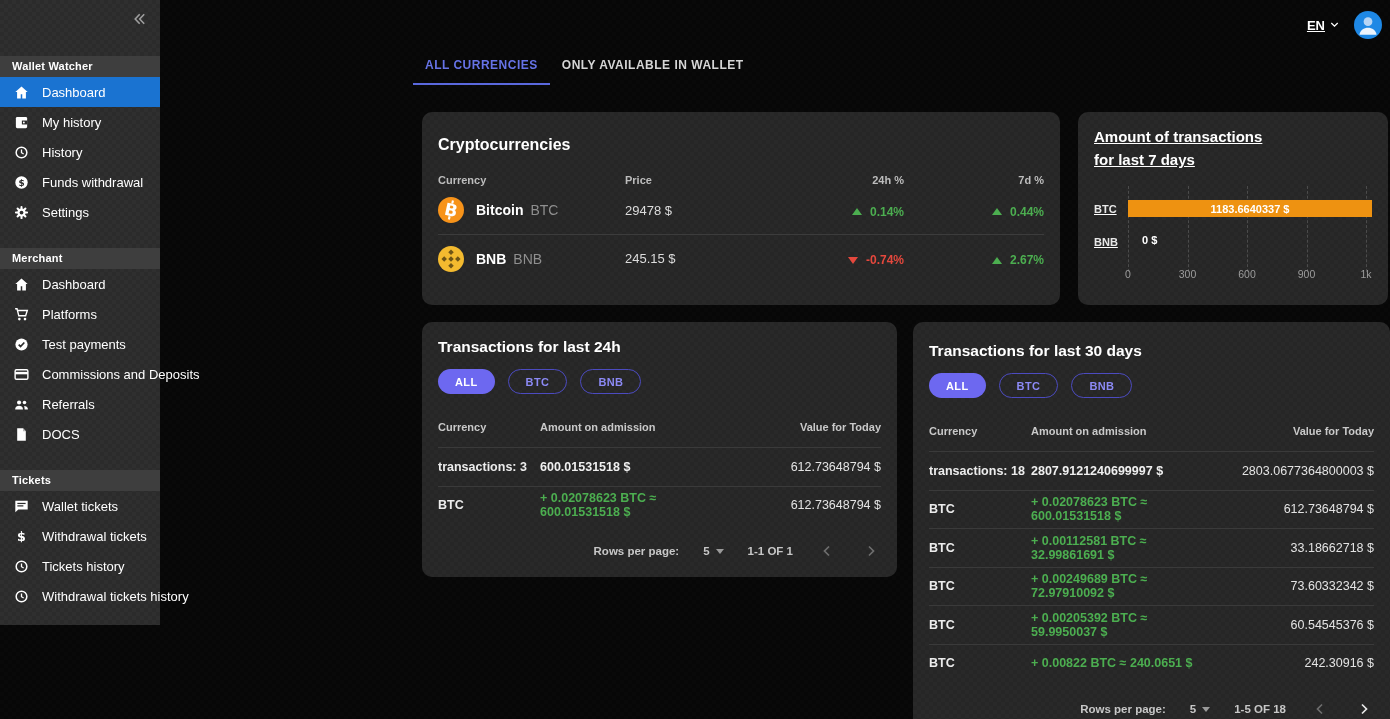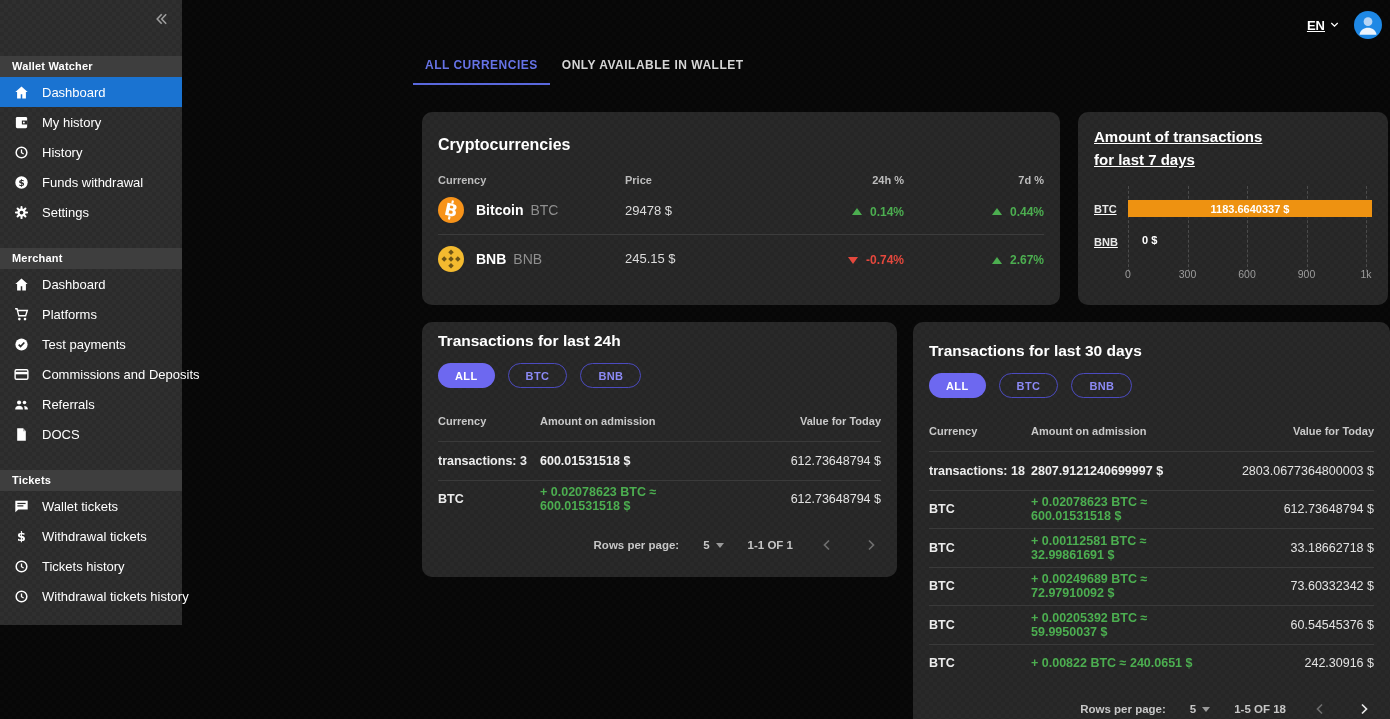--- a/index.html
+++ b/index.html
@@ -7,21 +7,21 @@
   body {
     position:relative;
     background-color:#070707;
     background-image:repeating-conic-gradient(rgba(255,255,255,0.008) 0% 25%, transparent 0% 50%);
     background-size:8px 8px;
     font-family:"Liberation Sans", sans-serif;
     color:#fff;
   }
   
   .sidebar {
-    position:absolute; left:0; top:0; width:182px; height:625px;
+    position:absolute; left:0; top:0; width:160px; height:625px;
     background-color:#2b2b2b;
     background-image:repeating-conic-gradient(rgba(255,255,255,0.018) 0% 25%, transparent 0% 50%);
     background-size:8px 8px;
     padding-bottom:14px;
   }
   .collapse-row { height:38px; display:flex; align-items:center; justify-content:flex-end; padding-right:12px; }
   .collapse-btn { cursor:pointer; width:18px; height:18px; display:flex; align-items:center; justify-content:center; }
   .sec-header {
     height:21px; line-height:21px; background:#3e3e3e; color:#fff;
     font-size:11px; font-weight:bold; padding-left:12px; letter-spacing:.2px;
@@ -87,21 +87,21 @@
   .chart-track { flex:1; position:relative; height:17px; }
   .bar {
     position:absolute; left:0; top:0; height:17px; width:100%;
     background:#ee9211; display:flex; align-items:center; justify-content:center;
   }
   .bar span { font-size:11px; font-weight:bold; color:#fff; }
   .zero-label { position:absolute; left:14px; top:1px; font-size:11px; font-weight:bold; color:#fff; }
   .chart-axis { position:relative; margin-left:34px; margin-right:6px; height:20px; margin-top:8px; }
   .tick { position:absolute; transform:translateX(-50%); font-size:10.5px; color:#9c9c9c; top:2px; }
   
-  #tx24-card { left:422px; top:322px; width:475px; height:255px; padding:10px 16px 0 16px; }
+  #tx24-card { left:422px; top:322px; width:475px; height:255px; padding:16px 16px 0 16px; }
   #tx30-card { left:913px; top:322px; width:477px; height:430px; padding:20px 16px 0 16px; }
   .tx-title { font-size:15.5px; font-weight:bold; color:#fff; }
   .chips { display:flex; gap:13px; margin-top:13px; }
   .chip {
     height:25px; padding:0 17px; border-radius:13px; font-size:11px; font-weight:bold;
     letter-spacing:.4px; cursor:pointer; background:none; border:none;
     font-family:"Liberation Sans", sans-serif; display:flex; align-items:center;
   }
   .chip.filled { background:#6d68f0; color:#fff; }
   .chip.outline { border:1px solid #4c4bc0; color:#8c8af5; }

